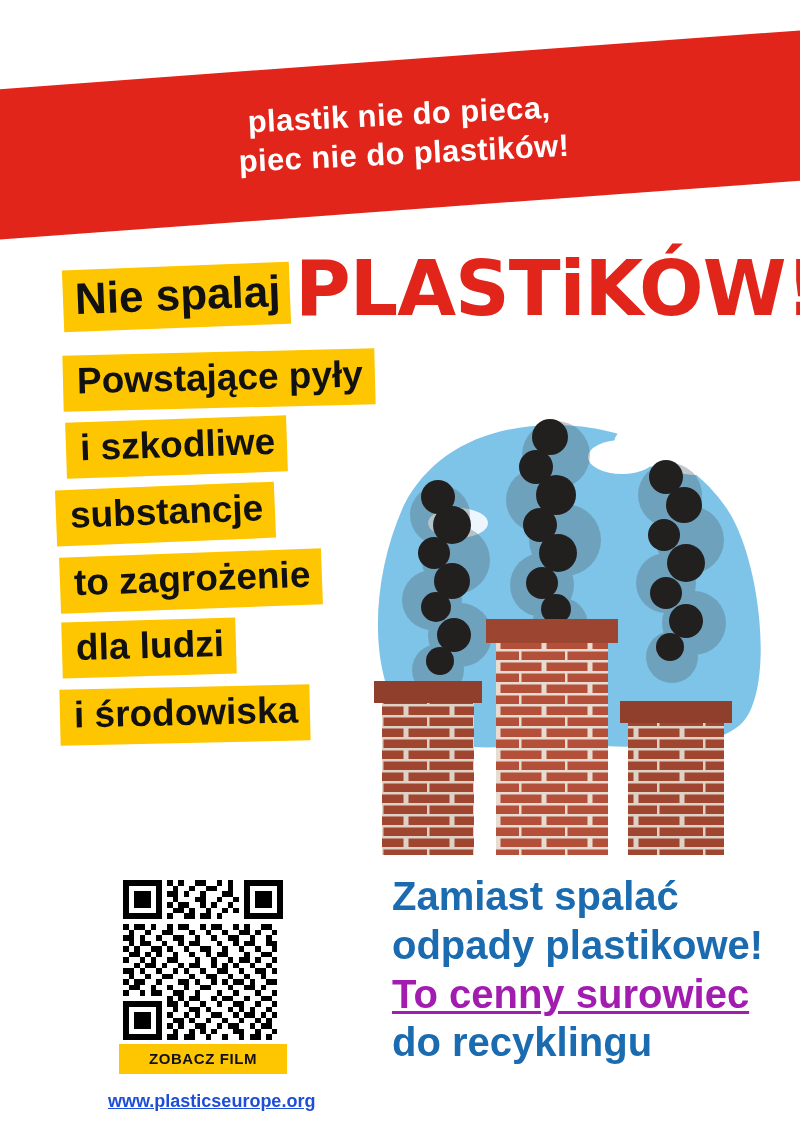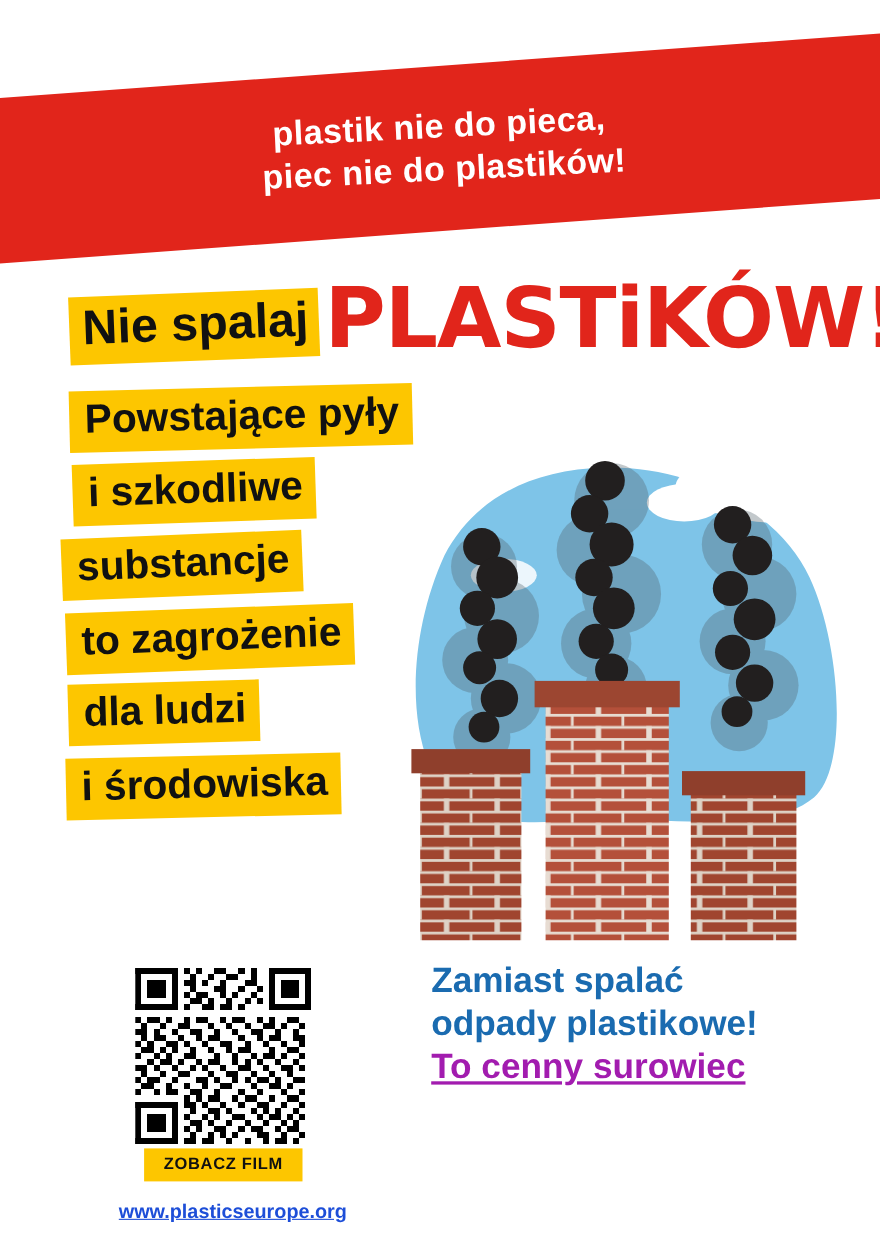--- a/index.html
+++ b/index.html
@@ -127,42 +127,42 @@
     display: block;
   }
   .qr-label {
     margin-top: 4px;
     background: #fdc600;
     color: #111111;
     font-weight: bold;
     font-size: 15px;
     letter-spacing: 0.6px;
     padding: 6px 0 7px 0;
-    width: 144px;
+    width: 168px;
     margin-left: auto;
     margin-right: auto;
   }
   .url {
     margin-top: 17px;
     color: #1d4ed8;
     font-size: 18px;
     text-decoration: underline;
     display: block;
     font-weight: bold;
   }
 
   
   .bottom-copy {
     position: absolute;
     left: 392px;
     top: 872px;
     width: 390px;
     color: #1a6bb0;
     font-weight: bold;
-    font-size: 32px;
+    font-size: 40px;
     line-height: 1.22;
   }
   .bottom-copy .red-under {
     color: #a21caf;
     text-decoration: underline;
     text-decoration-thickness: 3px;
     text-underline-offset: 3px;
     display: block;
   }
   .bottom-copy div { white-space: nowrap; }
@@ -504,13 +504,14 @@
     </g>
   </svg>
   <div class="qr-label">ZOBACZ FILM</div>
   <a class="url" href="#">www.plasticseurope.org</a>
 </div>
 
 <div class="bottom-copy">
   <div>Zamiast spalać</div>
   <div>odpady plastikowe!</div>
   <div class="red-under">To cenny surowiec</div>
+  <div>do recyklingu</div>
 </div>
 
 </body></html>

